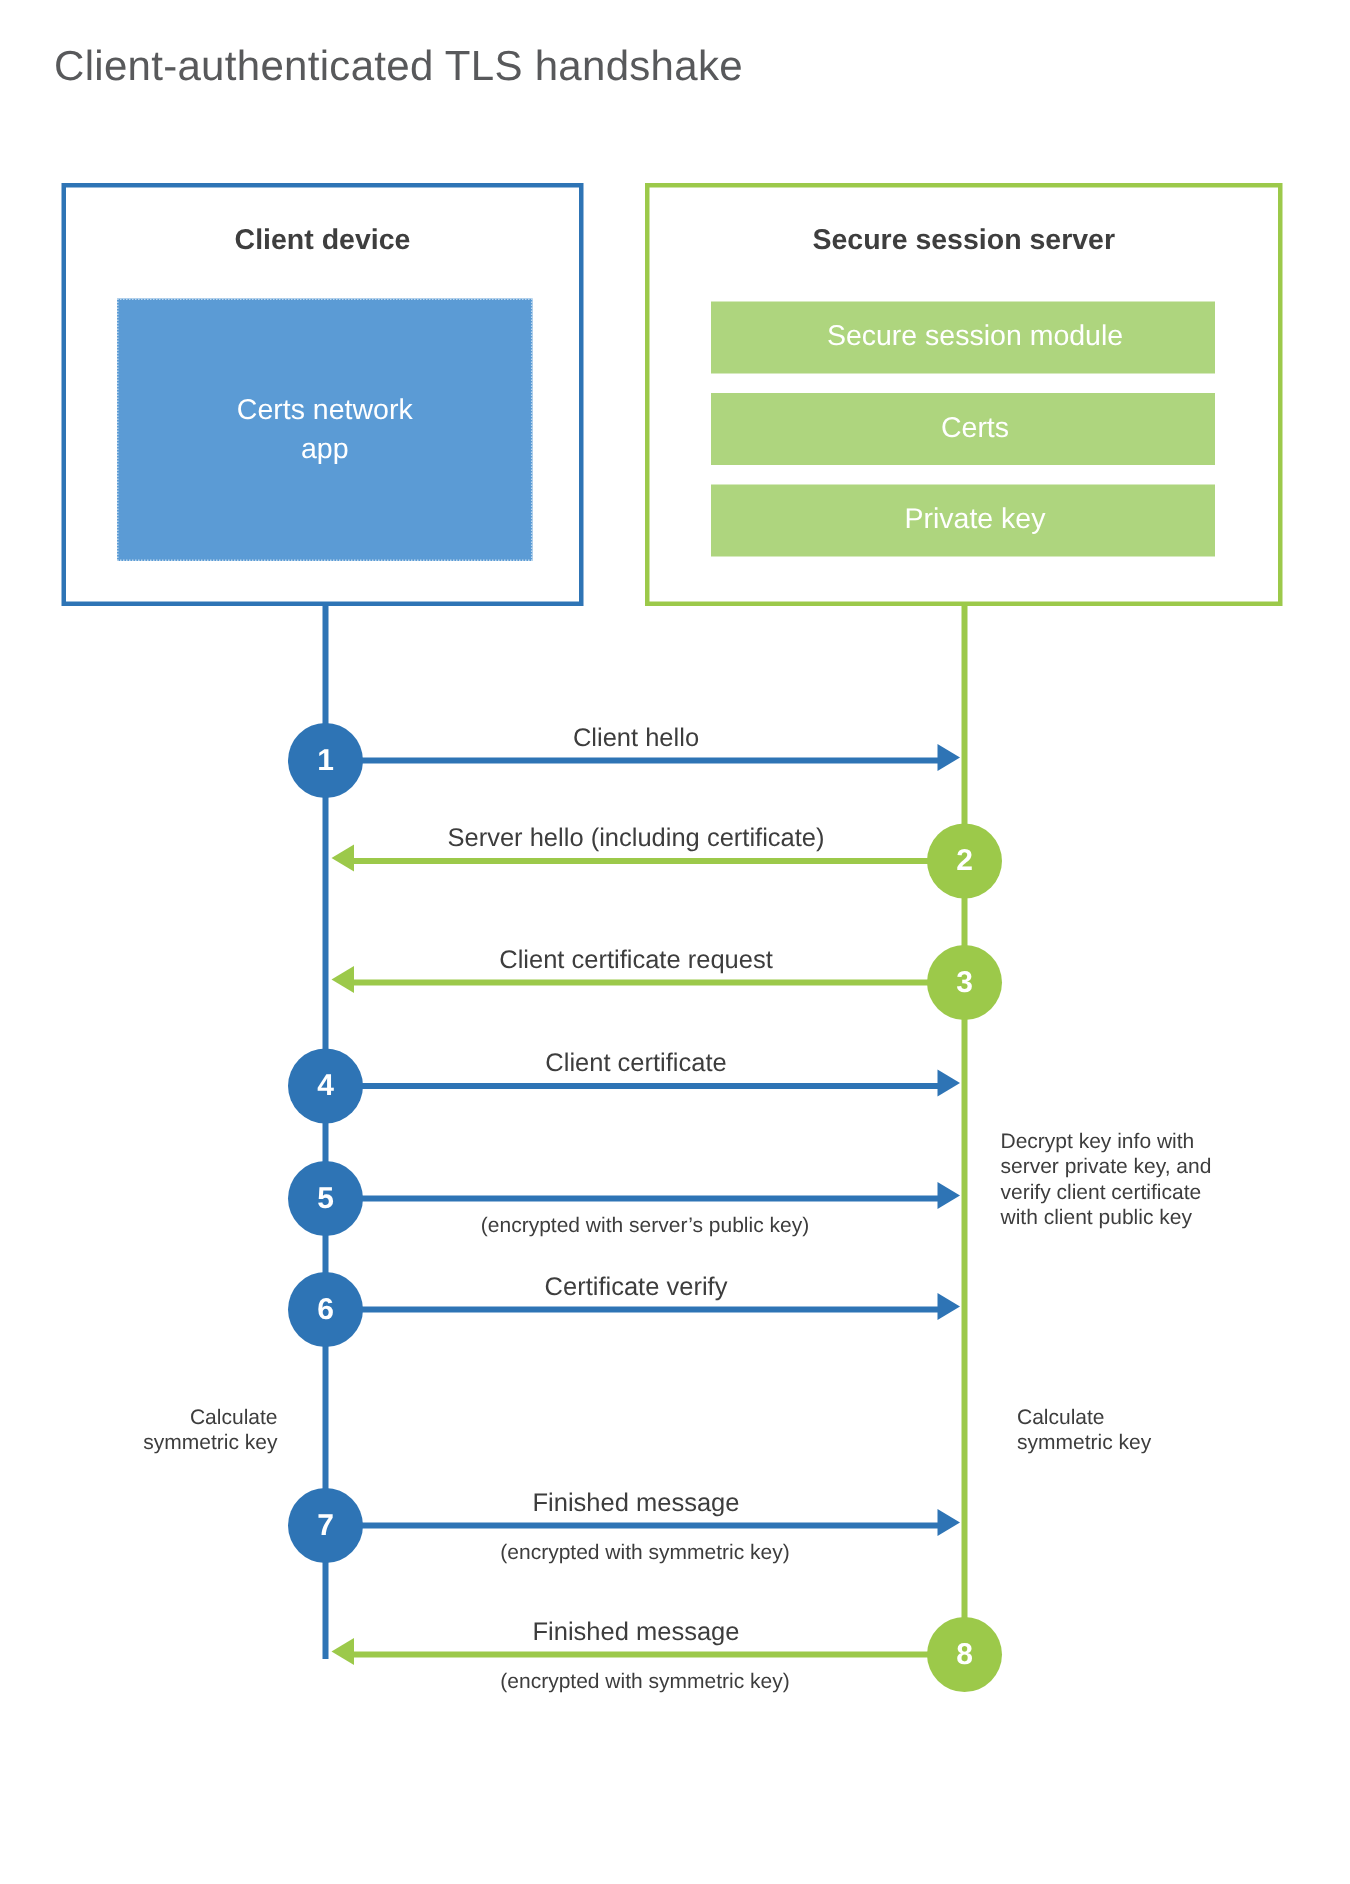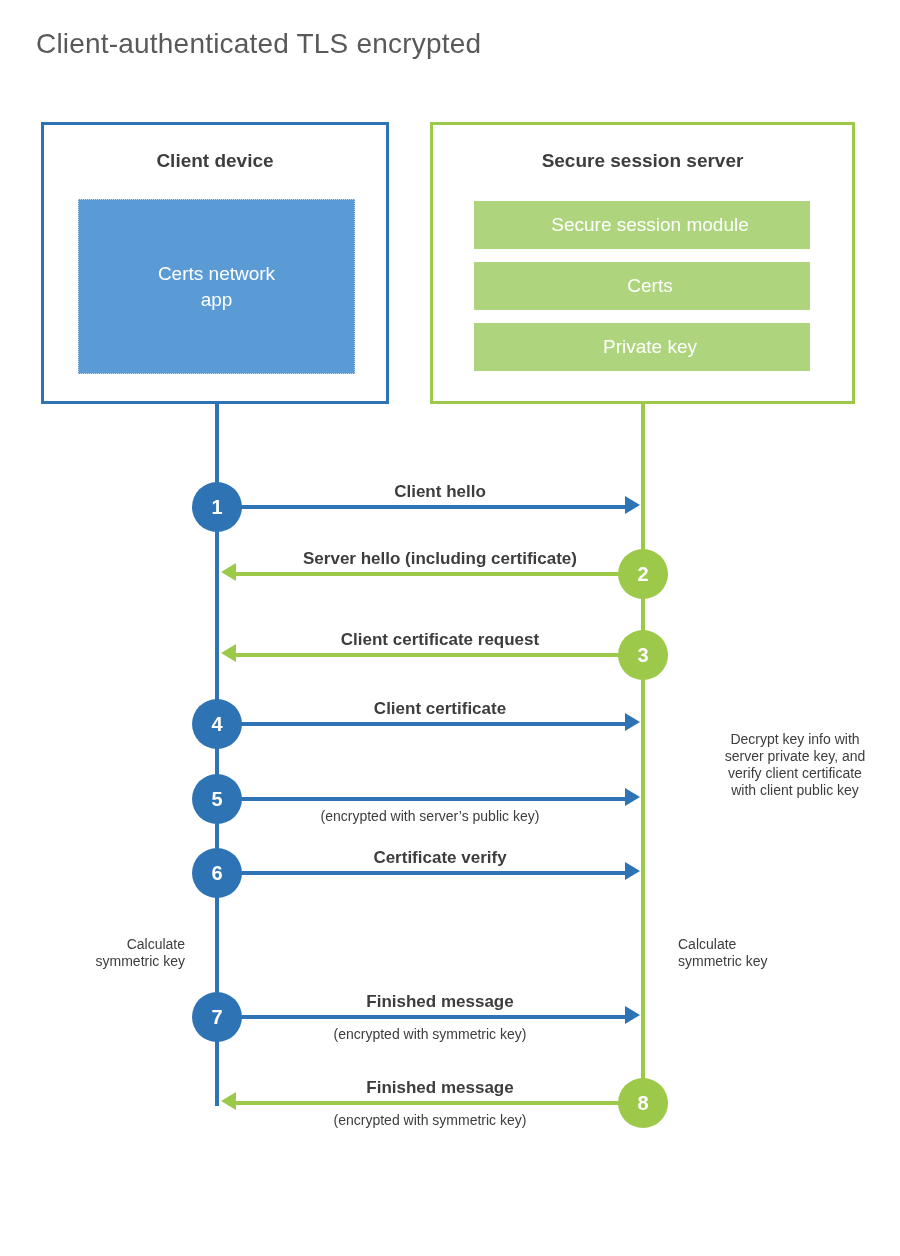--- a/index.html
+++ b/index.html
@@ -48,37 +48,37 @@
   .server .badge{left:618px;background:var(--green);}
 
   .shaft{position:absolute;top:23px;height:4px;}
   .client .shaft{left:240px;width:386px;background:var(--blue);}
   .server .shaft{left:234px;width:386px;background:var(--green);}
   .head{position:absolute;top:14px;width:0;height:0;
     border-top:9px solid transparent;border-bottom:9px solid transparent;}
   .client .head{left:625px;border-left:15px solid var(--blue);}
   .server .head{left:221px;border-right:15px solid var(--green);}
 
-  .msg-label{position:absolute;left:252px;width:376px;bottom:30px;text-align:center;
-    font-size:17px;color:var(--text-dark);font-weight:bold;}
+  .msg-label{position:absolute;left:236px;width:376px;bottom:30px;text-align:center;
+    font-size:17px;color:var(--text-dark);}
   .msg-sub{position:absolute;left:242px;width:376px;top:34px;text-align:center;
     font-size:14px;color:var(--text-dark);}
 
   
   .note{position:absolute;font-size:14px;line-height:17px;color:var(--text-dark);}
-  .decrypt-note{left:667px;top:731px;width:160px;text-align:center;margin-left:48px;}
+  .decrypt-note{left:667px;top:752px;width:160px;text-align:left;}
   .calc-left{left:65px;top:936px;width:120px;text-align:right;line-height:17px;}
   .calc-right{left:678px;top:936px;width:120px;text-align:left;line-height:17px;}
 </style>
 </head>
 <body>
 
 <div class="canvas">
 
-  <div class="main-title">Client-authenticated TLS encrypted</div>
+  <div class="main-title">Client-authenticated TLS handshake</div>
 
   <div class="actor-box client-box">
     <div class="actor-title">Client device</div>
     <div class="client-app">
       <span class="client-app-label">Certs network app</span>
     </div>
   </div>
 
   <div class="actor-box server-box">
     <div class="actor-title">Secure session server</div>

